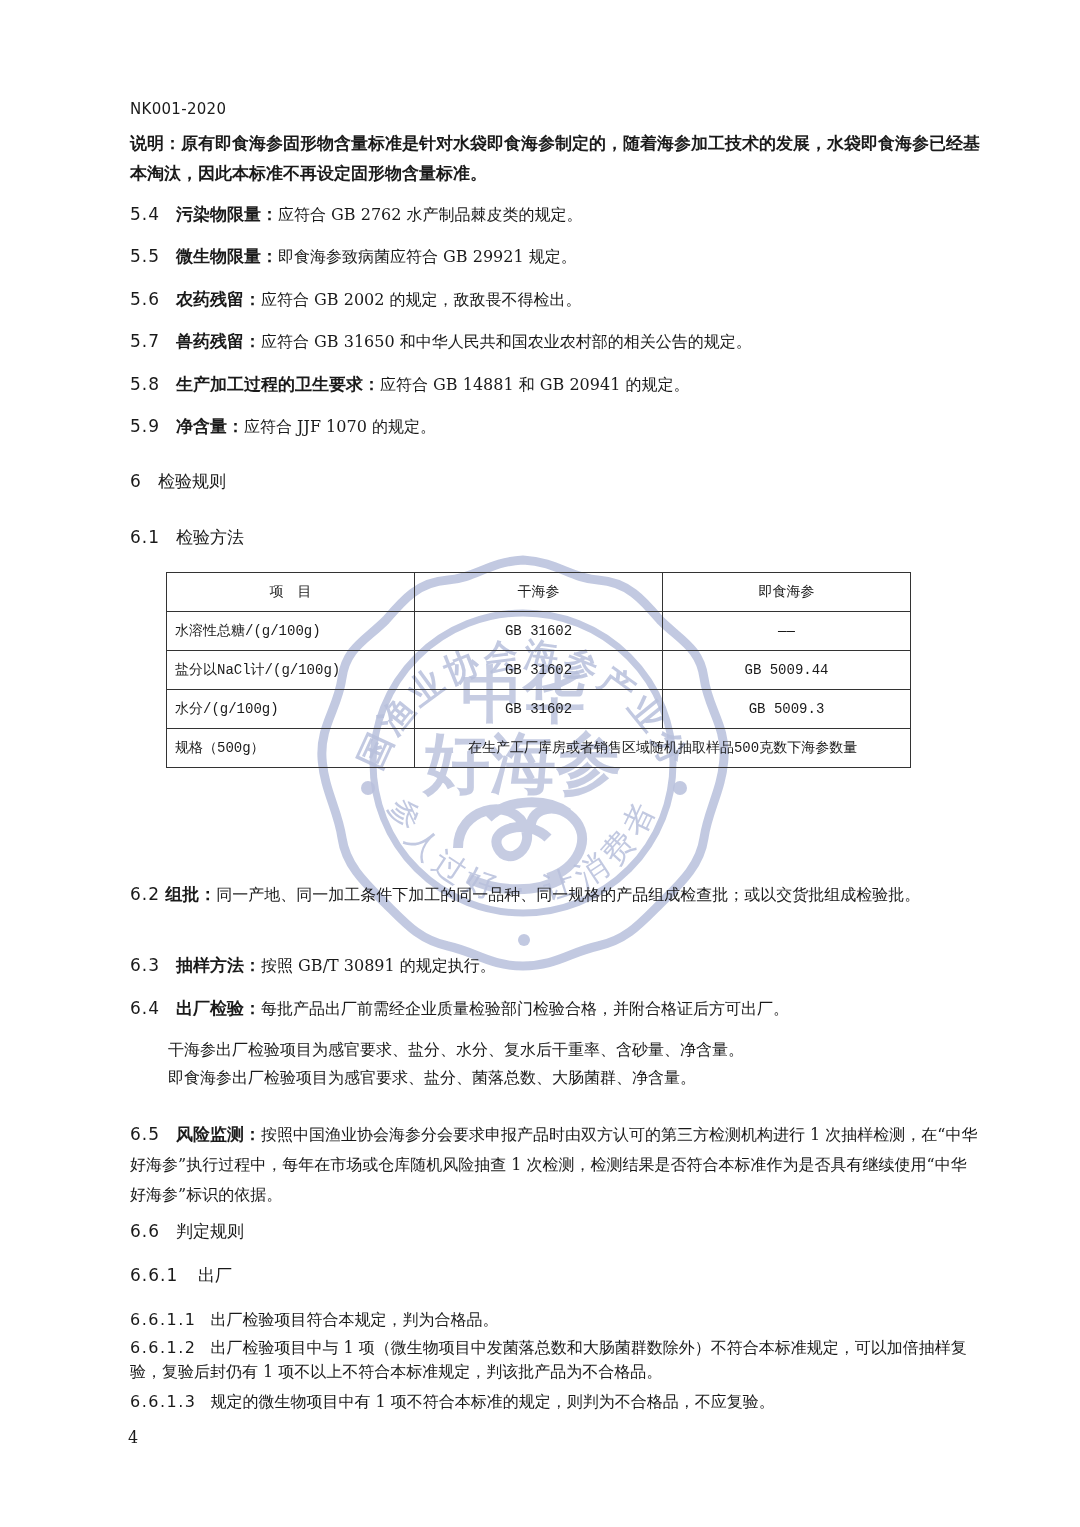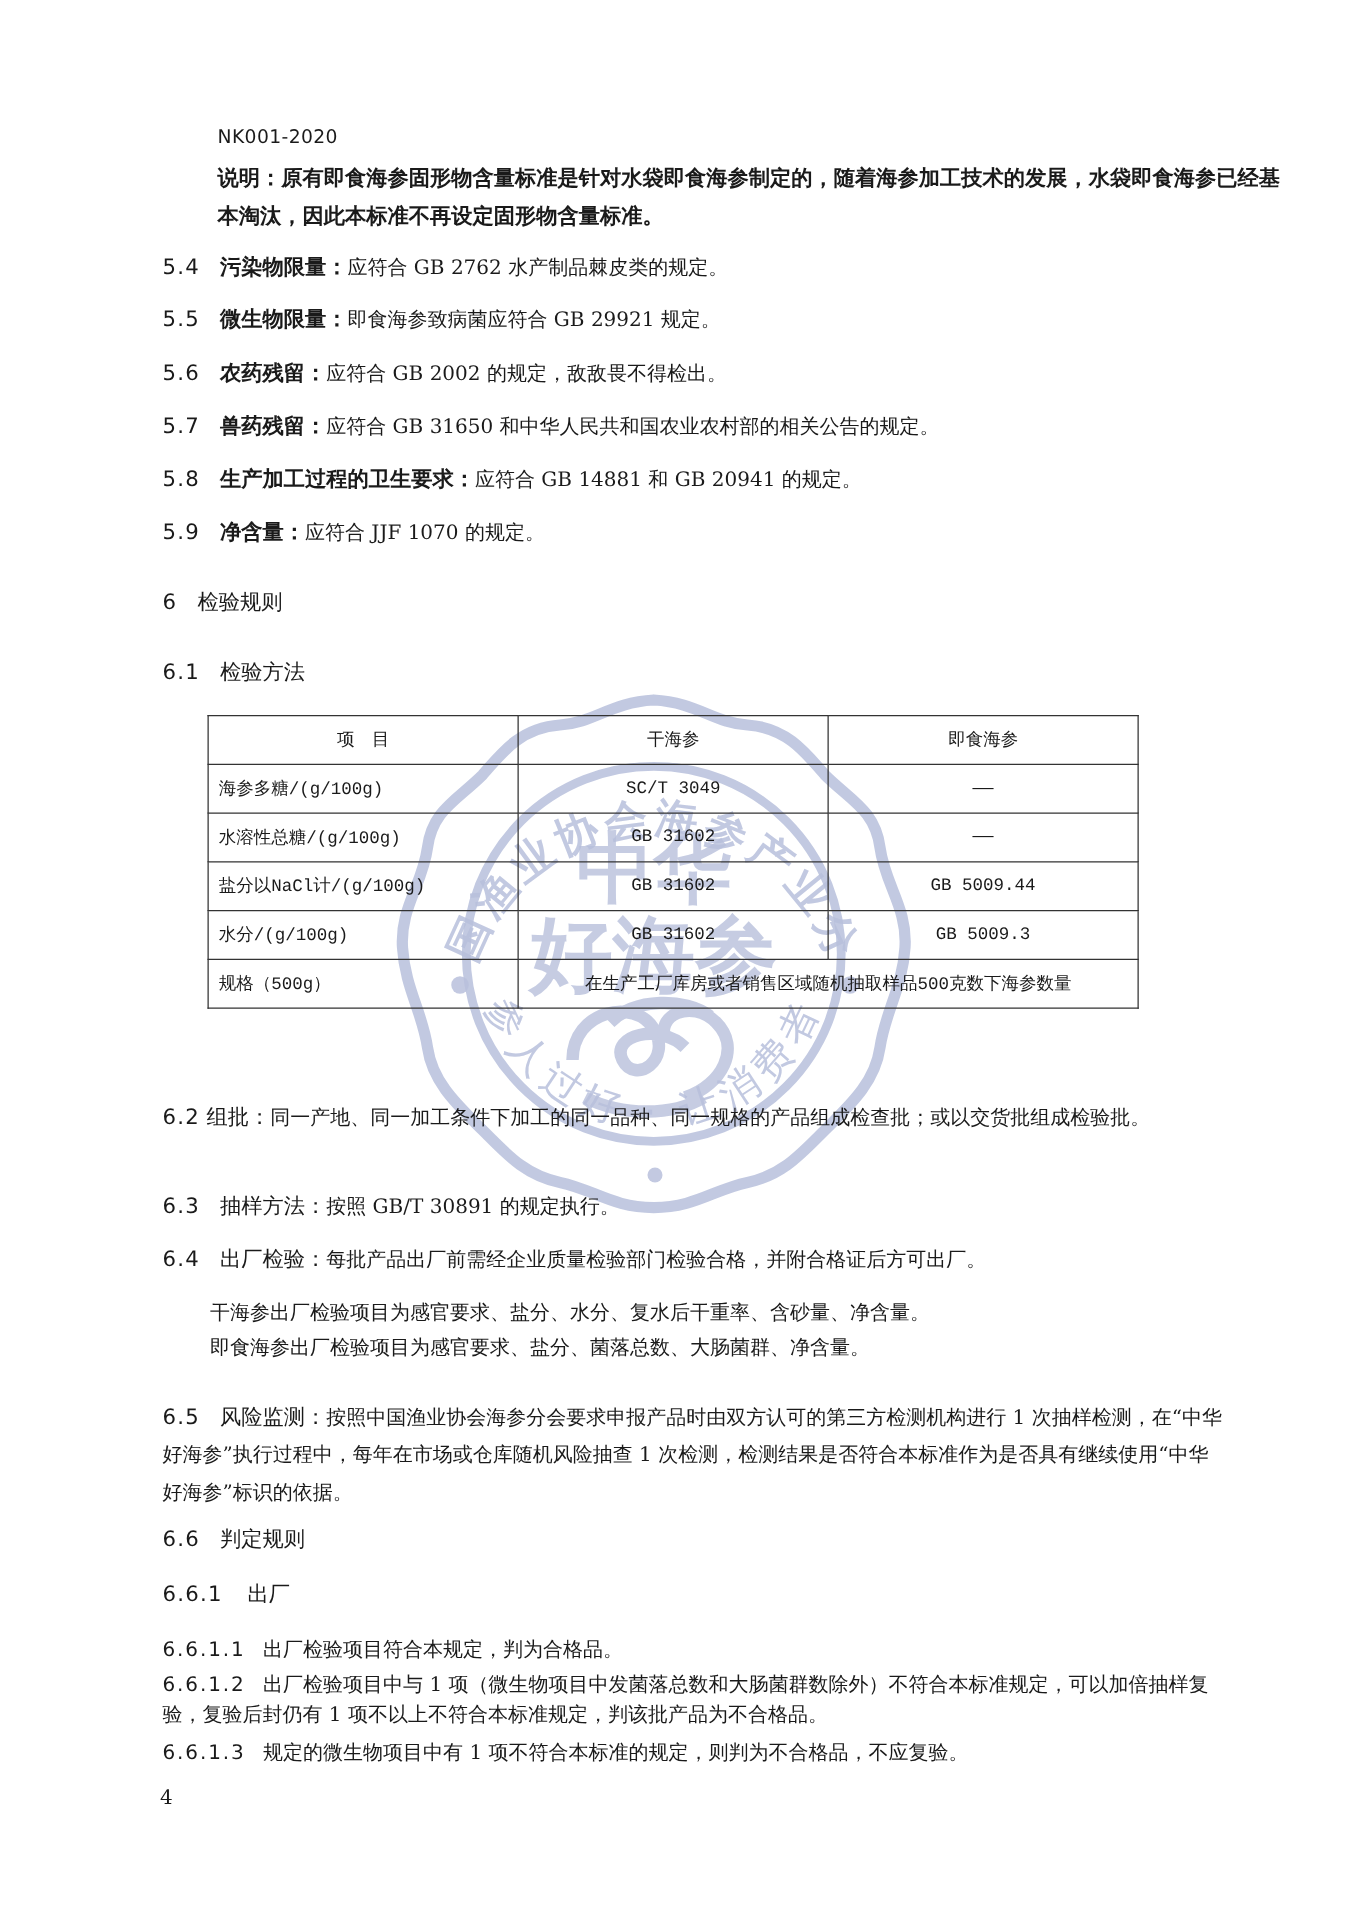--- a/index.html
+++ b/index.html
@@ -15,21 +15,21 @@
       color: #1a1a1a;
       font-family: "DejaVu Serif", "Liberation Serif", serif;
     }
     .page {
       position: absolute;
       left: 0; top: 0;
       width: 1080px;
       height: 1527px;
     }
     .abs { position: absolute; white-space: nowrap; }
-    .sans { font-family: "DejaVu Sans", "Liberation Sans", sans-serif; margin-left: 44px; }
+    .sans { font-family: "DejaVu Sans", "Liberation Sans", sans-serif; }
     .serif { font-family: "DejaVu Serif", "Liberation Serif", serif; }
 
     .doc-code {
       left: 130px; top: 100px;
       font-size: 15px;
       letter-spacing: 0.3px;
     }
     .note {
       left: 130px; top: 128px;
       width: 850px;
@@ -106,21 +106,21 @@
       white-space: normal;
       font-family: "DejaVu Serif", "Liberation Serif", serif;
     }
     .para .num {
       font-family: "DejaVu Sans", "Liberation Sans", sans-serif;
       letter-spacing: 1px;
       font-size: 17px;
     }
     .para .kw {
       font-family: "DejaVu Sans", "Liberation Sans", sans-serif;
-      font-weight: normal;
+      font-weight: bold;
       font-size: 17px;
     }
     .indent {
       left: 168px;
       font-size: 16px;
       line-height: 28px;
     }
     .sub-clause {
       left: 130px;
       width: 850px;
@@ -225,25 +225,20 @@
   <table class="method-table">
     <thead>
       <tr>
         <th class="col1">项　目</th>
         <th class="col2">干海参</th>
         <th class="col3">即食海参</th>
       </tr>
     </thead>
     <tbody>
       <tr>
-        <td class="l">海参多糖/(g/100g)</td>
-        <td class="c">SC/T 3049</td>
-        <td class="c">——</td>
-      </tr>
-      <tr>
         <td class="l">水溶性总糖/(g/100g)</td>
         <td class="c">GB 31602</td>
         <td class="c">——</td>
       </tr>
       <tr>
         <td class="l">盐分以NaCl计/(g/100g)</td>
         <td class="c">GB 31602</td>
         <td class="c">GB 5009.44</td>
       </tr>
       <tr>

